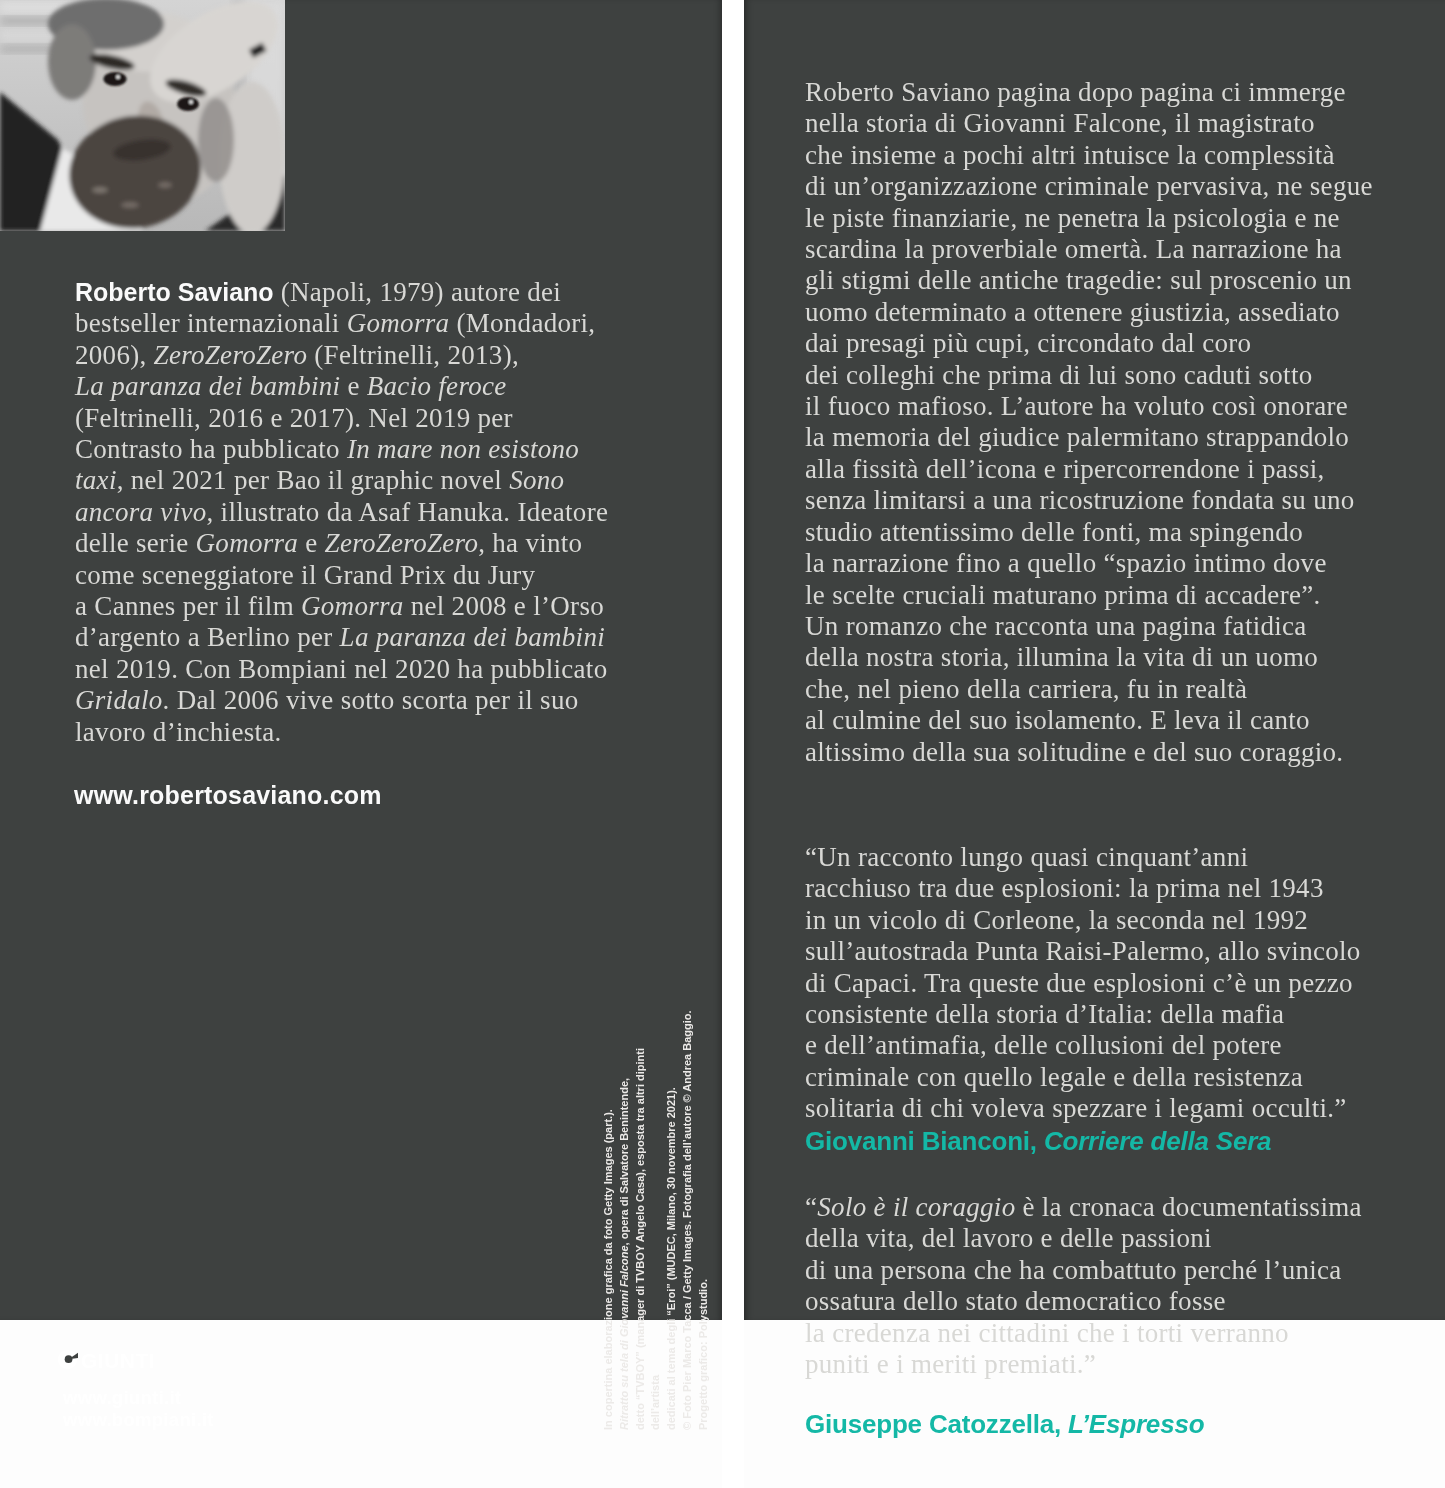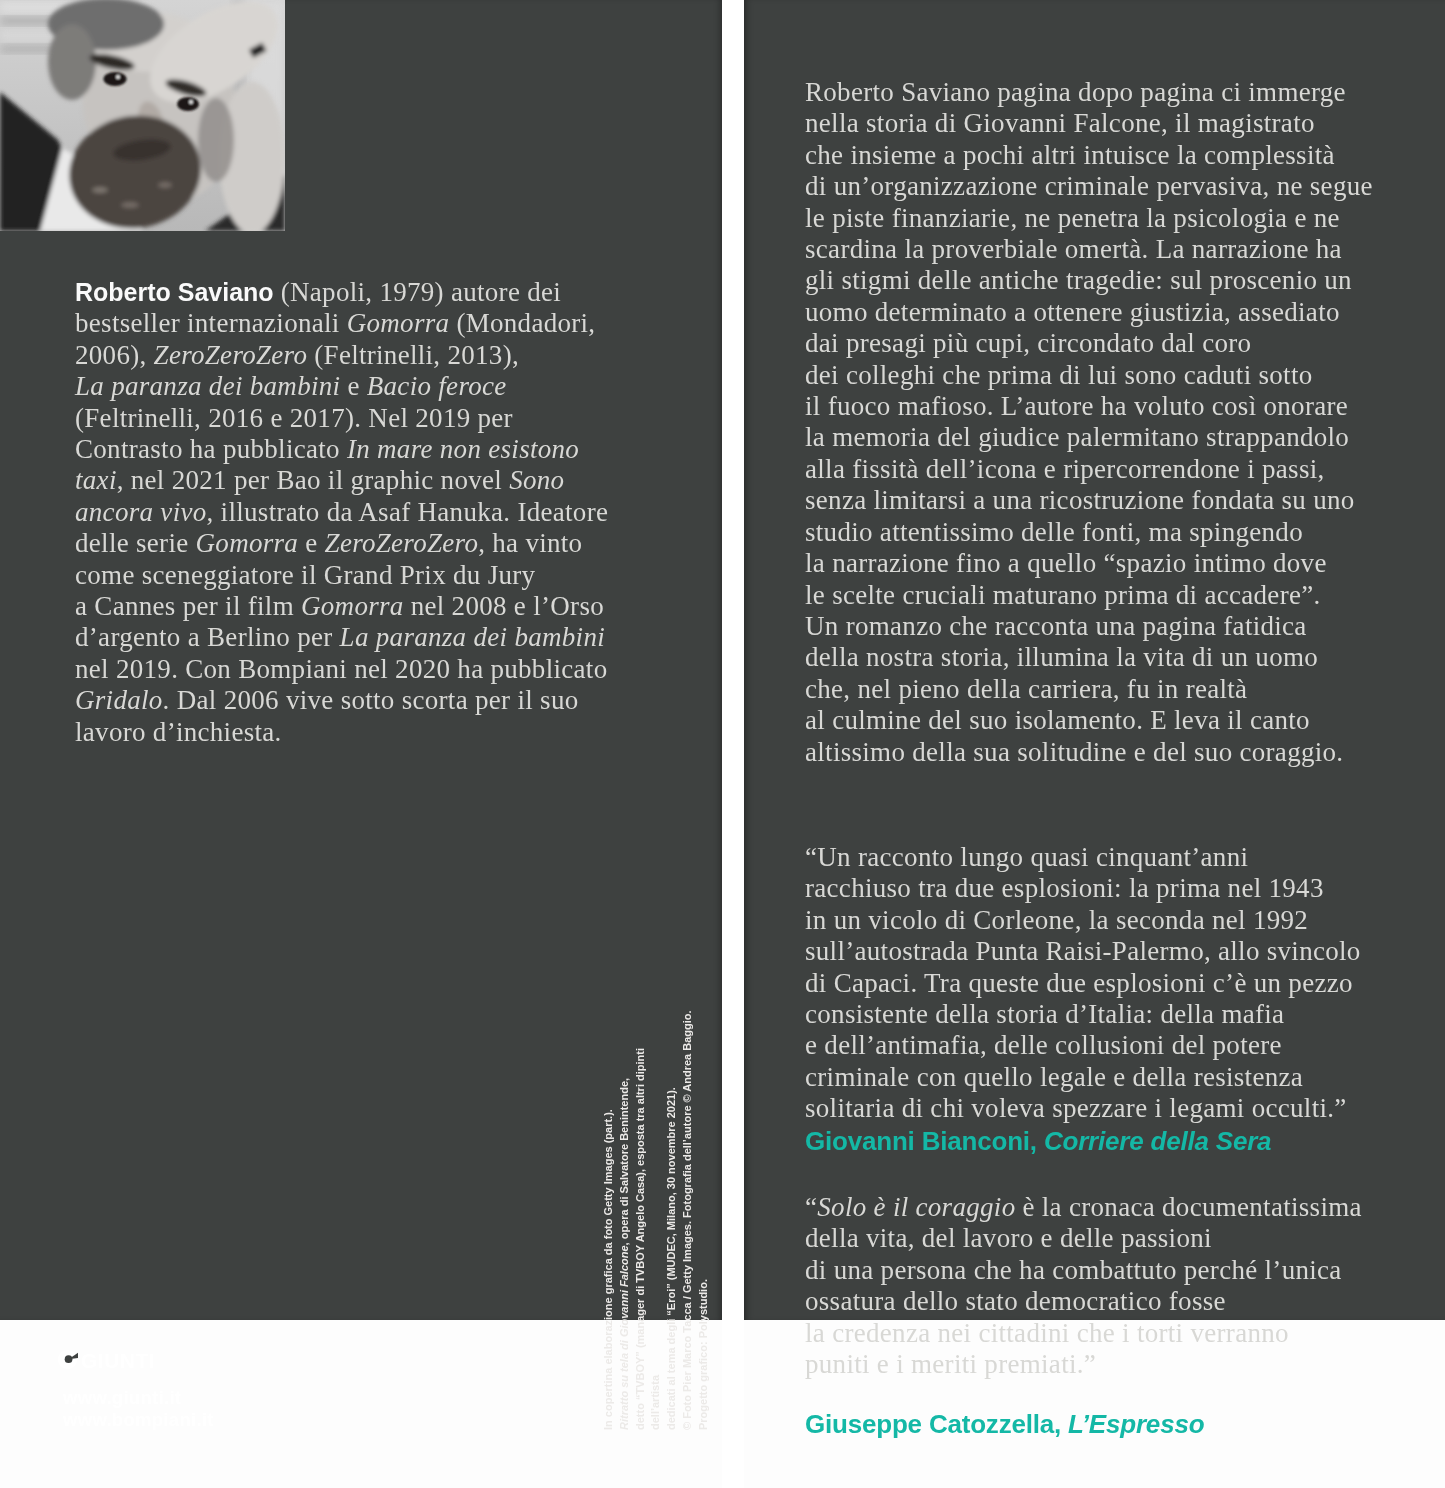--- a/index.html
+++ b/index.html
@@ -135,20 +135,21 @@
 taxi</span><span class="seg-r">, nel 2021 per Bao il graphic novel </span><span class="seg-i">Sono
 ancora vivo</span><span class="seg-r">, illustrato da Asaf Hanuka. Ideatore
 delle serie </span><span class="seg-i">Gomorra</span><span class="seg-r"> e </span><span class="seg-i">ZeroZeroZero</span><span class="seg-r">, ha vinto
 come sceneggiatore il Grand Prix du Jury
 a Cannes per il film </span><span class="seg-i">Gomorra</span><span class="seg-r"> nel 2008 e l’Orso
 d’argento a Berlino per </span><span class="seg-i">La paranza dei bambini</span><span class="seg-r">
 nel 2019. Con Bompiani nel 2020 ha pubblicato
 </span><span class="seg-i">Gridalo</span><span class="seg-r">. Dal 2006 vive sotto scorta per il suo
 lavoro d’inchiesta.</span></div>
 
+    <div class="website">www.robertosaviano.com</div>
 
     <div class="credits-rotated">
       <div class="credits-inner"><span class="seg-r">In copertina elaborazione grafica da foto Getty Images (part.).
 </span><span class="seg-i">Ritratto su tela di Giovanni Falcone</span><span class="seg-r">, opera di Salvatore Benintende,
 detto “TVBOY” (manager di TVBOY Angelo Casa), esposta tra altri dipinti dell’artista
 dedicati al tema degli “Eroi” (MUDEC, Milano, 30 novembre 2021).
 © Foto Pier Marco Tacca / Getty Images. Fotografia dell’autore © Andrea Baggio.
 Progetto grafico: Polystudio.</span></div>
     </div>
 

